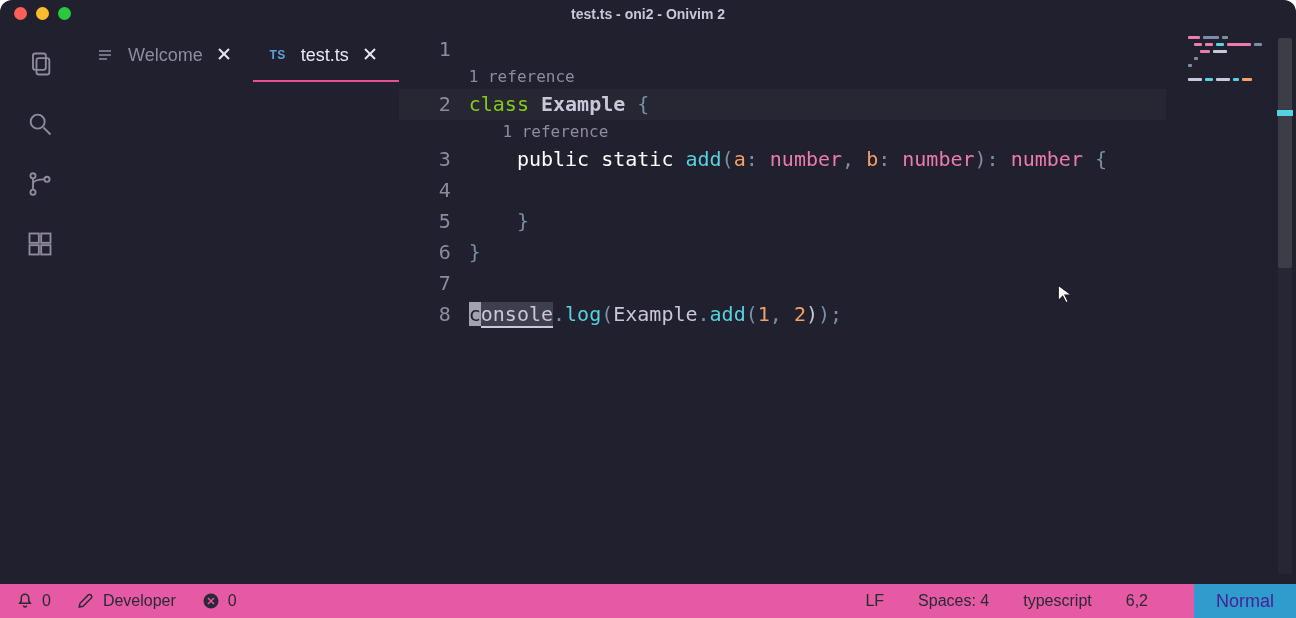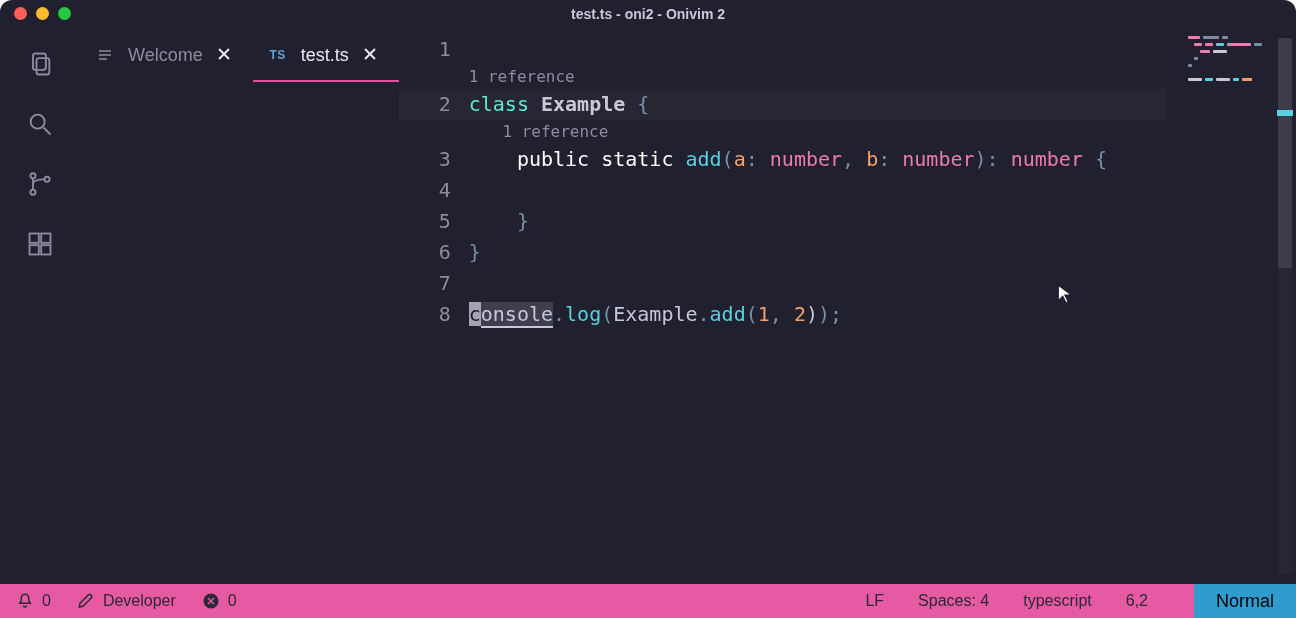--- a/index.html
+++ b/index.html
@@ -58,21 +58,21 @@
   .tab .close svg{width:14px;height:14px;stroke:#e9e7f2;stroke-width:2;}
   .tab .ts-badge { color:#5fa1d0; font-weight:700; font-size:12px; letter-spacing:.5px;}
 
   .editor-split { flex:1; display:flex; min-height:0; }
   .code-col { flex:1; display:flex; flex-direction:column; font-family: ui-monospace, "SF Mono", Menlo, Consolas, monospace; font-size:20px; line-height:31px; position:relative; padding-top:6px;}
   .code-row { display:flex; }
   .gutter { width:70px; text-align:right; padding-right:18px; color: var(--fg-dim); flex-shrink:0; user-select:none;}
   .code-text { white-space:pre; }
   .codelens-row { display:flex; font-size:16px; color:var(--fg-dim); line-height:24px; }
   .codelens-row .gutter{height:24px;} 
-  .tok-kw{color:#5eead4;} .tok-type{color:var(--fg); font-weight:600;}
+  .tok-kw{color:#84cc16;} .tok-type{color:var(--fg); font-weight:600;}
   .tok-mod{color:#ffffff;} .tok-fn{color:var(--accent-cyan);}
   .tok-param{color:var(--accent-orange);} .tok-pt{color:var(--accent-bluegray);}
   .tok-builtin{color:#ec7bb0;} .tok-num{color:var(--accent-orange);}
   .tok-punc{color:var(--accent-bluegray);} .tok-id{color:var(--fg);}
   .cursor-sel { background: var(--sel-bg); }
   .caret-block { background: rgba(230,230,240,0.6); color:#1c1b27; }
   .underline { border-bottom: 2px solid var(--fg); }
 
   
   .right-rail { width:130px; flex-shrink:0; position:relative; }
@@ -82,21 +82,21 @@
   .scrollbar { position:absolute; right:4px; top:10px; width:14px; bottom:10px; background:rgba(255,255,255,0.03); border-radius:2px;}
   .scroll-thumb{position:absolute; left:0; right:0; top:0; height:230px; background:rgba(255,255,255,0.10); border-radius:2px;}
   .scroll-mark{position:absolute; left:-1px; right:-1px; height:6px; background:var(--accent-cyan); top:72px;}
 
   
   .statusbar { height:34px; background: var(--status-bg); display:flex; align-items:center; padding:0 0 0 16px; font-size:16px; color: var(--status-fg); flex-shrink:0; }
   .sb-left{display:flex; align-items:center; gap:26px;}
   .sb-item{display:flex; align-items:center; gap:8px; cursor:pointer;}
   .sb-item svg{width:18px;height:18px;stroke:var(--status-fg);fill:none;stroke-width:2;}
   .sb-right{margin-left:auto; display:flex; align-items:center; gap:34px; padding-right:0;}
-  .mode-pill{background:var(--normal-bg); color:#000000; height:34px; display:flex; align-items:center; padding:0 22px; margin-left:12px; font-size:18px;}
+  .mode-pill{background:var(--normal-bg); color:#4c1d95; height:34px; display:flex; align-items:center; padding:0 22px; margin-left:12px; font-size:18px;}
   
   .cursor-arrow{position:absolute; pointer-events:none; width:22px; height:22px;}
   .cursor-arrow svg{width:22px;height:22px;}
 </style>
 </head>
 <body>
 
 <div class="window">
 
   <div class="titlebar">

